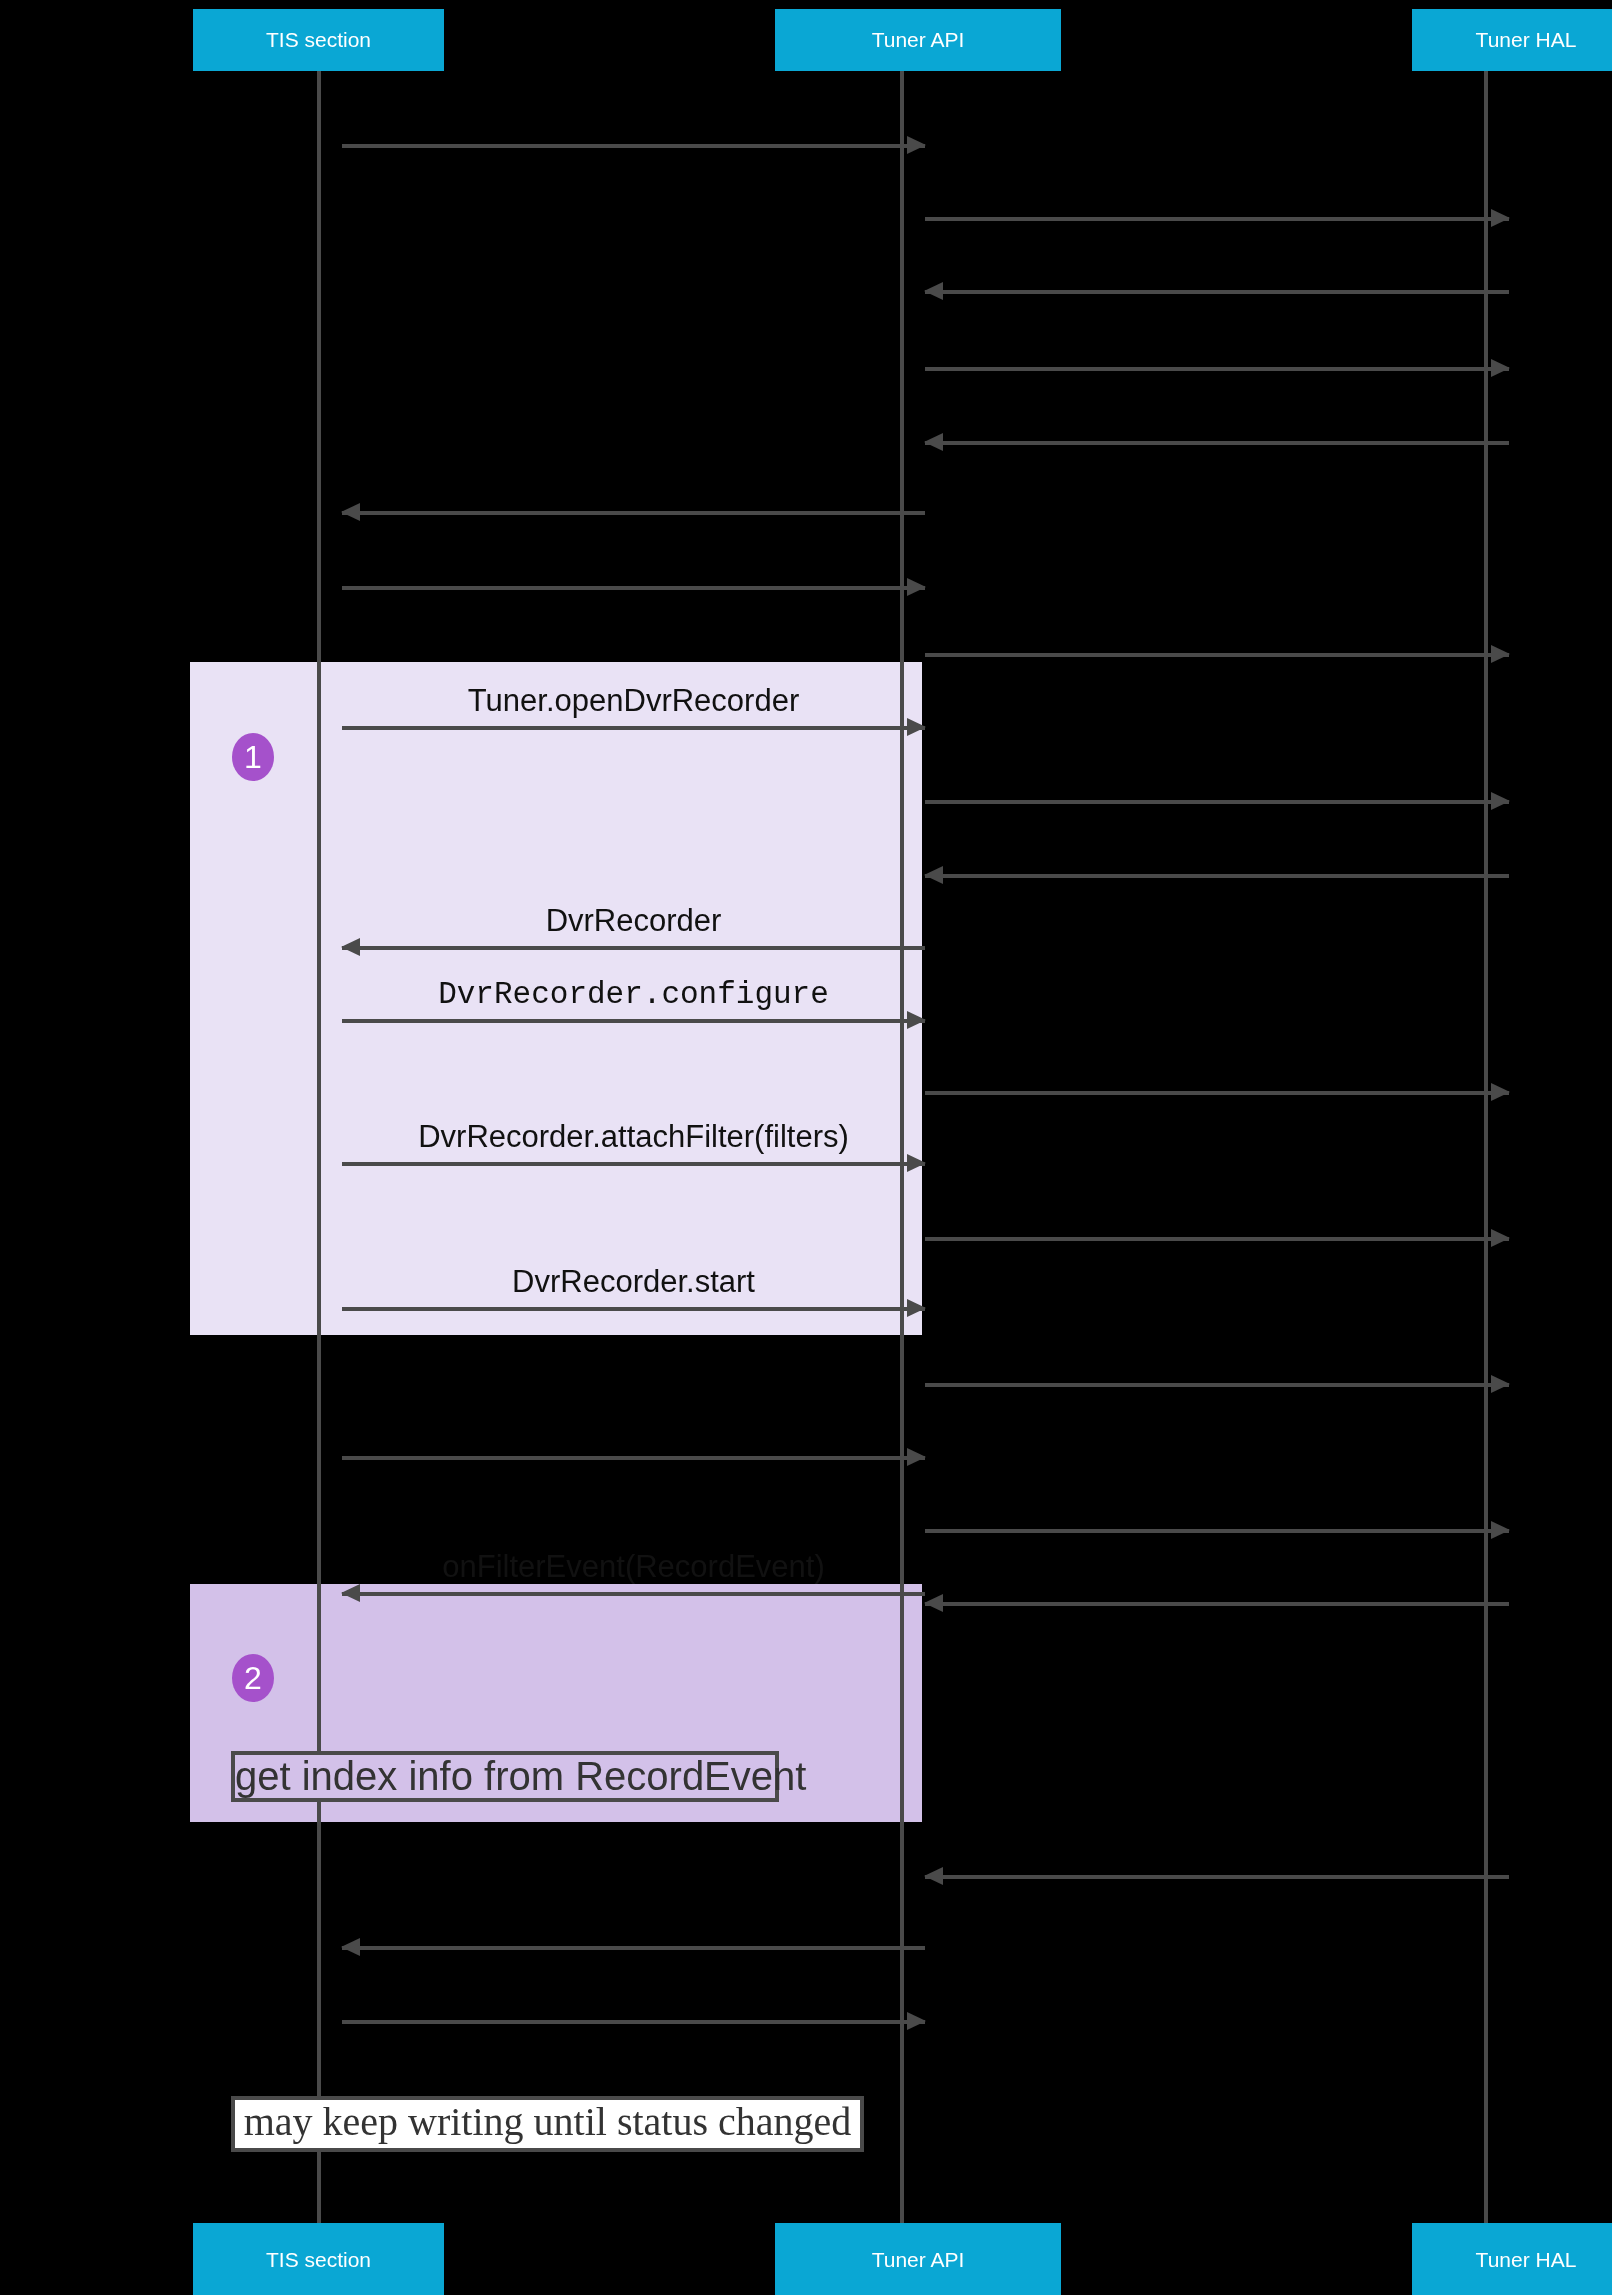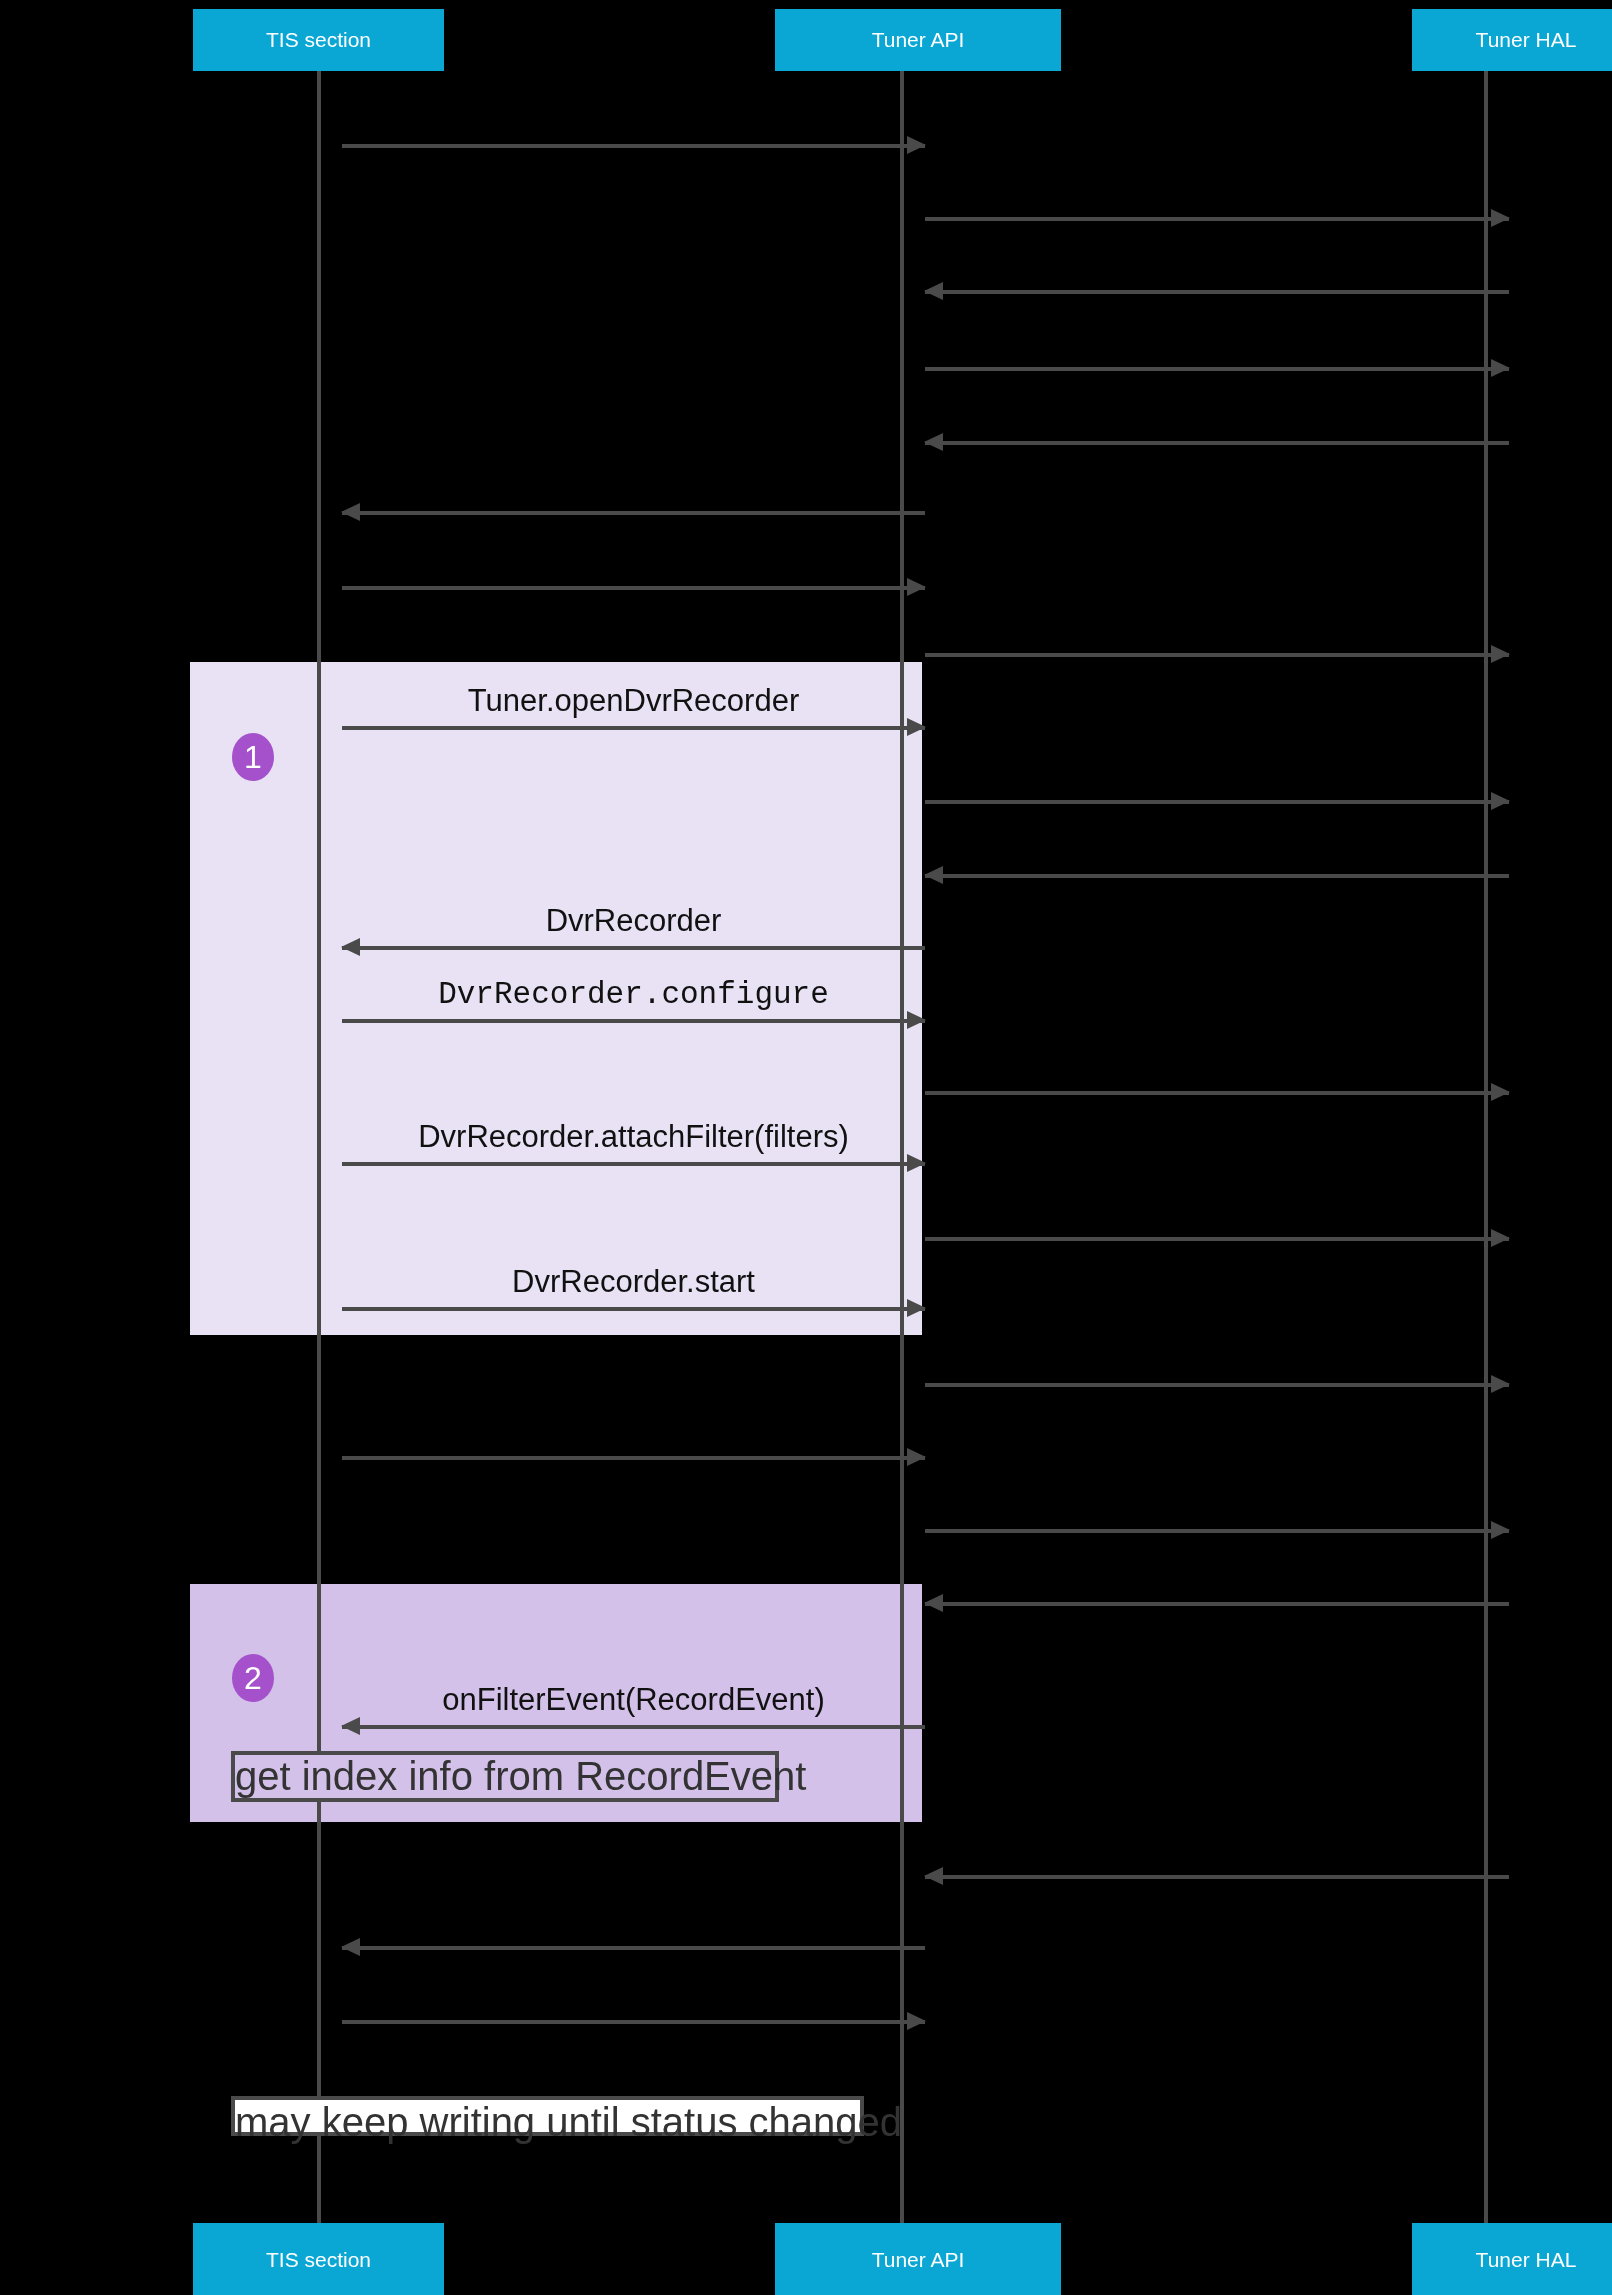--- a/index.html
+++ b/index.html
@@ -61,21 +61,21 @@
     position:absolute;left:50%;transform:translateX(-50%);bottom:10.2px;
     font-size:31px;color:var(--label);white-space:nowrap;
   }
   
   .note{
     position:absolute;border:4.4px solid var(--line);box-sizing:border-box;
     color:var(--notetext);font-size:40px;text-align:center;z-index:4;
     white-space:nowrap;
   }
   .note.purple{left:231px;top:1751px;width:548px;height:51px;line-height:42px;background:var(--box2);}
-  .note.white{left:231px;top:2096px;width:633px;height:40px;line-height:44px;background:#ffffff;}
+  .note.white{left:231px;top:2096px;width:633px;height:56px;line-height:44px;background:#ffffff;font-family:Liberation Serif, serif;}
 </style>
 </head>
 <body>
 
 <div id="canvas">
 
   <div class="actor top tis">TIS section</div>
   <div class="actor top api">Tuner API</div>
   <div class="actor top hal">Tuner HAL</div>
 
@@ -174,21 +174,21 @@
         <div class="msg-head right"></div>
       </div>
       <div class="message" style="left: 901px; top: 1529px; width: 584px;">
         <div class="msg-line"></div>
         <div class="msg-head right"></div>
       </div>
       <div class="message" style="left: 901px; top: 1602px; width: 584px;">
         <div class="msg-line"></div>
         <div class="msg-head left"></div>
       </div>
-      <div class="message" style="left: 318px; top: 1725px; width: 583px;">
+      <div class="message" style="left: 318px; top: 1592px; width: 583px;">
         <div class="msg-line"></div>
         <div class="msg-head left"></div>
         <div class="msg-label">onFilterEvent(RecordEvent)</div>
       </div>
       <div class="message" style="left: 901px; top: 1875px; width: 584px;">
         <div class="msg-line"></div>
         <div class="msg-head left"></div>
       </div>
       <div class="message" style="left: 318px; top: 1946px; width: 583px;">
         <div class="msg-line"></div>

